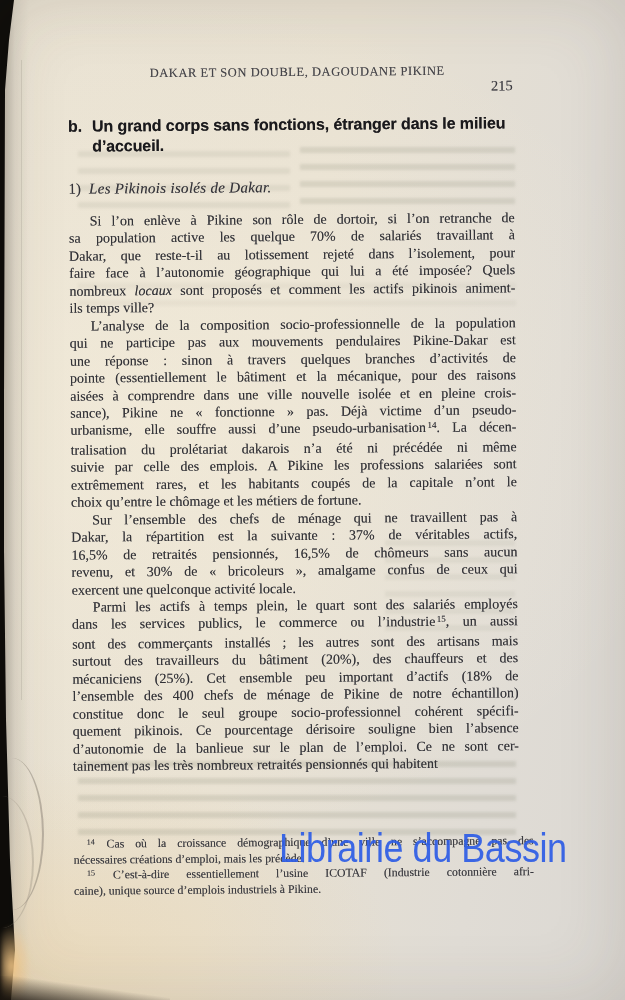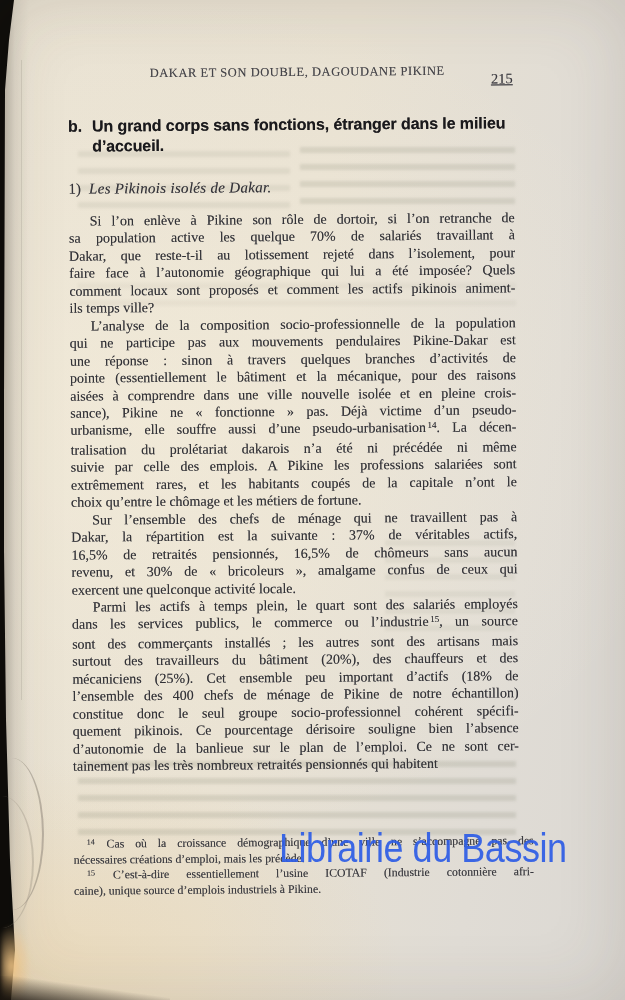--- a/index.html
+++ b/index.html
@@ -69,23 +69,22 @@
     transform: rotate(-0.45deg); transform-origin:50% 50%;
     color:#323237;
   }
   .running-head { position:absolute; top:64px; left:0; width:100%; height:18px; }
   .rh-title {
     position:absolute; left:82px; top:1px; white-space:nowrap;
     font-size:12.5px; letter-spacing:0.55px; color:#46454a;
     text-shadow:0 0 0.5px rgba(60,60,66,0.55);
   }
   .rh-num {
-    position:absolute; right:1px; top:8px; font-size:14.5px; color:#3c3b41;
+    position:absolute; right:1px; top:15px; font-size:14.5px; color:#3c3b41;
     text-shadow:0 0 0.5px rgba(60,60,66,0.5);
-    text-decoration:underline;
   }
   .section-heading {
     position:absolute; top:115px; left:0; display:flex;
     font-family:"Liberation Sans", sans-serif; font-weight:bold;
     font-size:16px; line-height:19.5px; color:#1a191c; letter-spacing:-0.1px;
     text-shadow:0 0 0.5px rgba(20,20,24,0.6);
   }
   .heading-label { width:24px; flex:0 0 24px; }
   .hline { white-space:nowrap; }
   .subsection {
@@ -96,21 +95,21 @@
   .subsection .ttl { font-style:italic; letter-spacing:0.3px; }
   .body-text {
     position:absolute; top:211px; left:0; width:446px;
     font-size:14px; line-height:17.45px;
     text-shadow:0 0 0.4px rgba(50,50,56,0.55);
   }
   .para { margin:0; }
   .line { text-align:justify; text-align-last:justify; white-space:normal; overflow:hidden; }
   .line.last { text-align-last:left; }
   .body-text .line.first { text-indent:21px; }
-  .it  { }
+  .it  { font-style:italic; }
   .sup { font-size:9px; position:relative; top:-4px; margin-left:1.5px; }
   .footnotes {
     position:absolute; top:835px; left:0; width:460px;
     font-size:11.8px; line-height:14.3px; color:#38383e;
     text-shadow:0 0 0.4px rgba(50,50,56,0.5);
   }
   .footnotes .line.first { text-indent:13px; }
   .footnotes .sup { font-size:8px; top:-3px; margin:0 1px 0 0; }
   
   .watermark {
@@ -149,21 +148,21 @@
     <div class="subsection">
       <span class="num">1)</span><span class="ttl">Les Pikinois isolés de Dakar.</span>
     </div>
 
     <div class="body-text">
         <div class="para">
           <div class="line first"><span>Si l’on enlève à Pikine son rôle de dortoir, si l’on retranche de</span></div>
           <div class="line"><span>sa population active les quelque 70% de salariés travaillant à</span></div>
           <div class="line"><span>Dakar, que reste-t-il au lotissement rejeté dans l’isolement, pour</span></div>
           <div class="line"><span>faire face à l’autonomie géographique qui lui a été imposée? Quels</span></div>
-          <div class="line"><span>comment </span><span class="it">locaux</span><span> sont proposés et comment les actifs pikinois animent-</span></div>
+          <div class="line"><span>nombreux </span><span class="it">locaux</span><span> sont proposés et comment les actifs pikinois animent-</span></div>
           <div class="line last"><span>ils temps ville?</span></div>
         </div>
         <div class="para">
           <div class="line first"><span>L’analyse de la composition socio-professionnelle de la population</span></div>
           <div class="line"><span>qui ne participe pas aux mouvements pendulaires Pikine-Dakar est</span></div>
           <div class="line"><span>une réponse : sinon à travers quelques branches d’activités de</span></div>
           <div class="line"><span>pointe (essentiellement le bâtiment et la mécanique, pour des raisons</span></div>
           <div class="line"><span>aisées à comprendre dans une ville nouvelle isolée et en pleine crois-</span></div>
           <div class="line"><span>sance), Pikine ne « fonctionne » pas. Déjà victime d’un pseudo-</span></div>
           <div class="line"><span>urbanisme, elle souffre aussi d’une pseudo-urbanisation</span><span class="sup">14</span><span>. La décen-</span></div>
@@ -174,21 +173,21 @@
         </div>
         <div class="para">
           <div class="line first"><span>Sur l’ensemble des chefs de ménage qui ne travaillent pas à</span></div>
           <div class="line"><span>Dakar, la répartition est la suivante : 37% de véritables actifs,</span></div>
           <div class="line"><span>16,5% de retraités pensionnés, 16,5% de chômeurs sans aucun</span></div>
           <div class="line"><span>revenu, et 30% de « bricoleurs », amalgame confus de ceux qui</span></div>
           <div class="line last"><span>exercent une quelconque activité locale.</span></div>
         </div>
         <div class="para">
           <div class="line first"><span>Parmi les actifs à temps plein, le quart sont des salariés employés</span></div>
-          <div class="line"><span>dans les services publics, le commerce ou l’industrie</span><span class="sup">15</span><span>, un source</span></div>
+          <div class="line"><span>dans les services publics, le commerce ou l’industrie</span><span class="sup">15</span><span>, un aussi</span></div>
           <div class="line"><span>sont des commerçants installés ; les autres sont des artisans mais</span></div>
           <div class="line"><span>surtout des travailleurs du bâtiment (20%), des chauffeurs et des</span></div>
           <div class="line"><span>mécaniciens (25%). Cet ensemble peu important d’actifs (18% de</span></div>
           <div class="line"><span>l’ensemble des 400 chefs de ménage de Pikine de notre échantillon)</span></div>
           <div class="line"><span>constitue donc le seul groupe socio-professionnel cohérent spécifi-</span></div>
           <div class="line"><span>quement pikinois. Ce pourcentage dérisoire souligne bien l’absence</span></div>
           <div class="line"><span>d’autonomie de la banlieue sur le plan de l’emploi. Ce ne sont cer-</span></div>
           <div class="line last"><span>tainement pas les très nombreux retraités pensionnés qui habitent</span></div>
         </div>
       </div>

